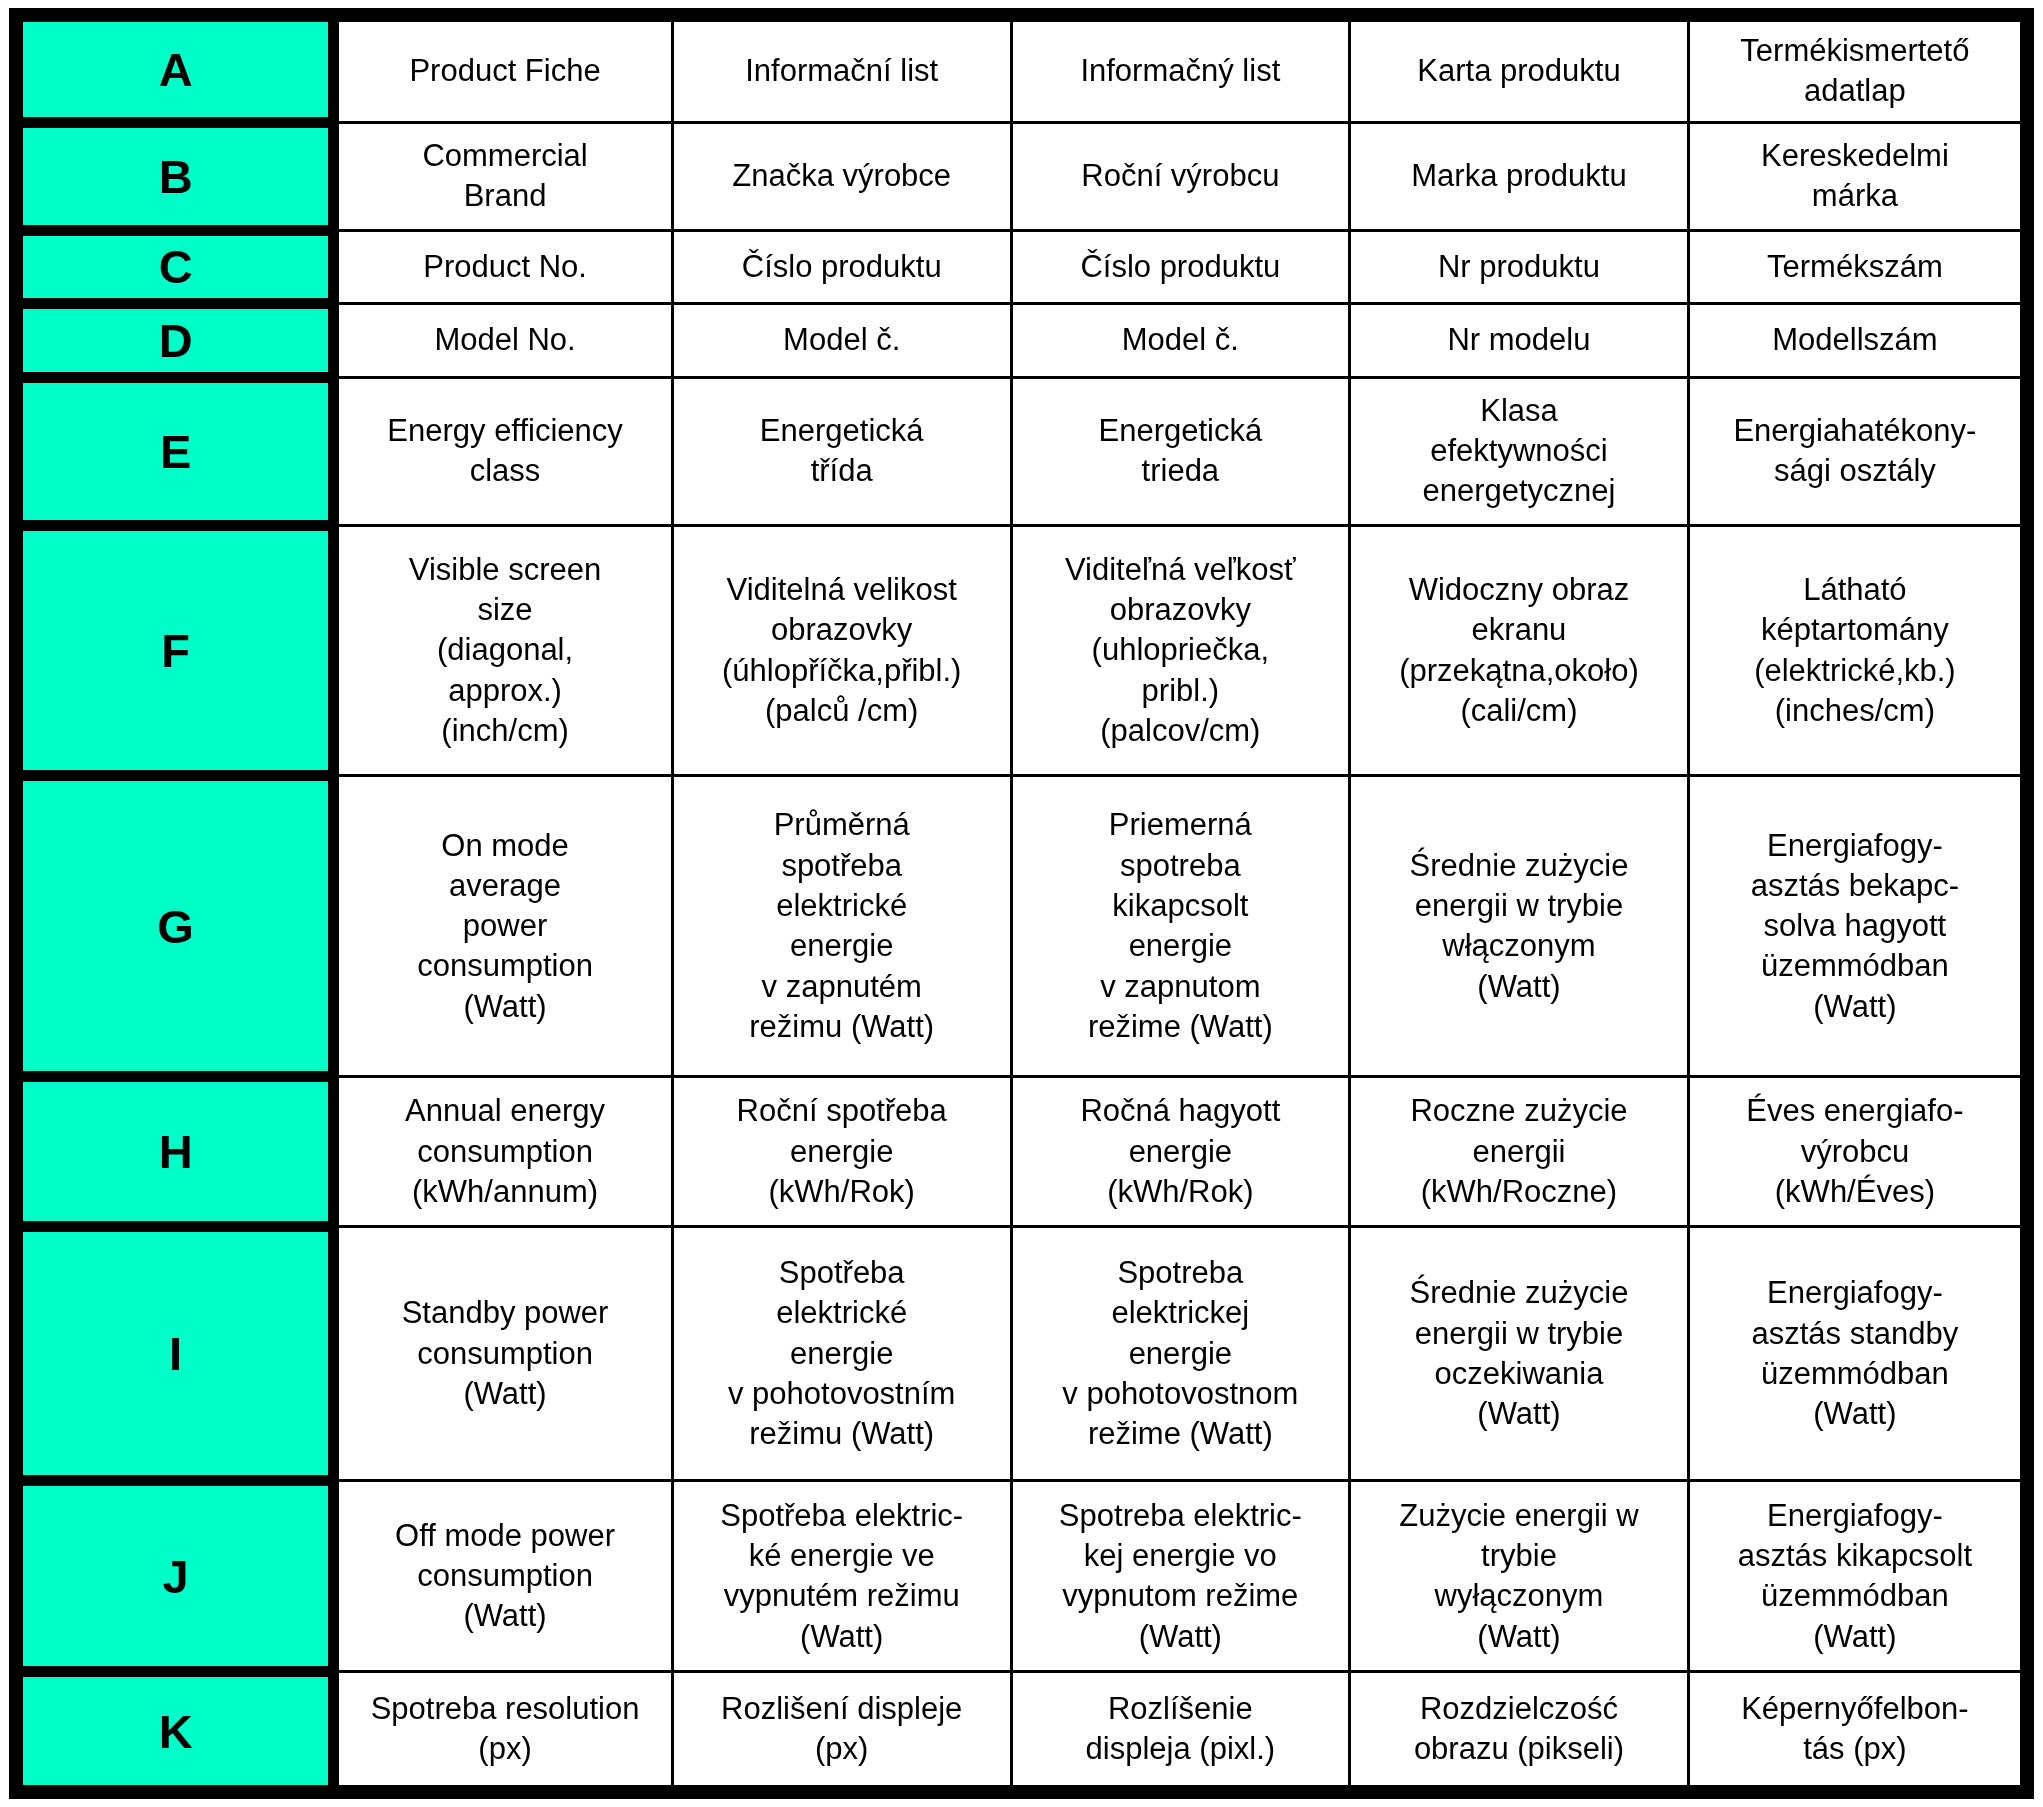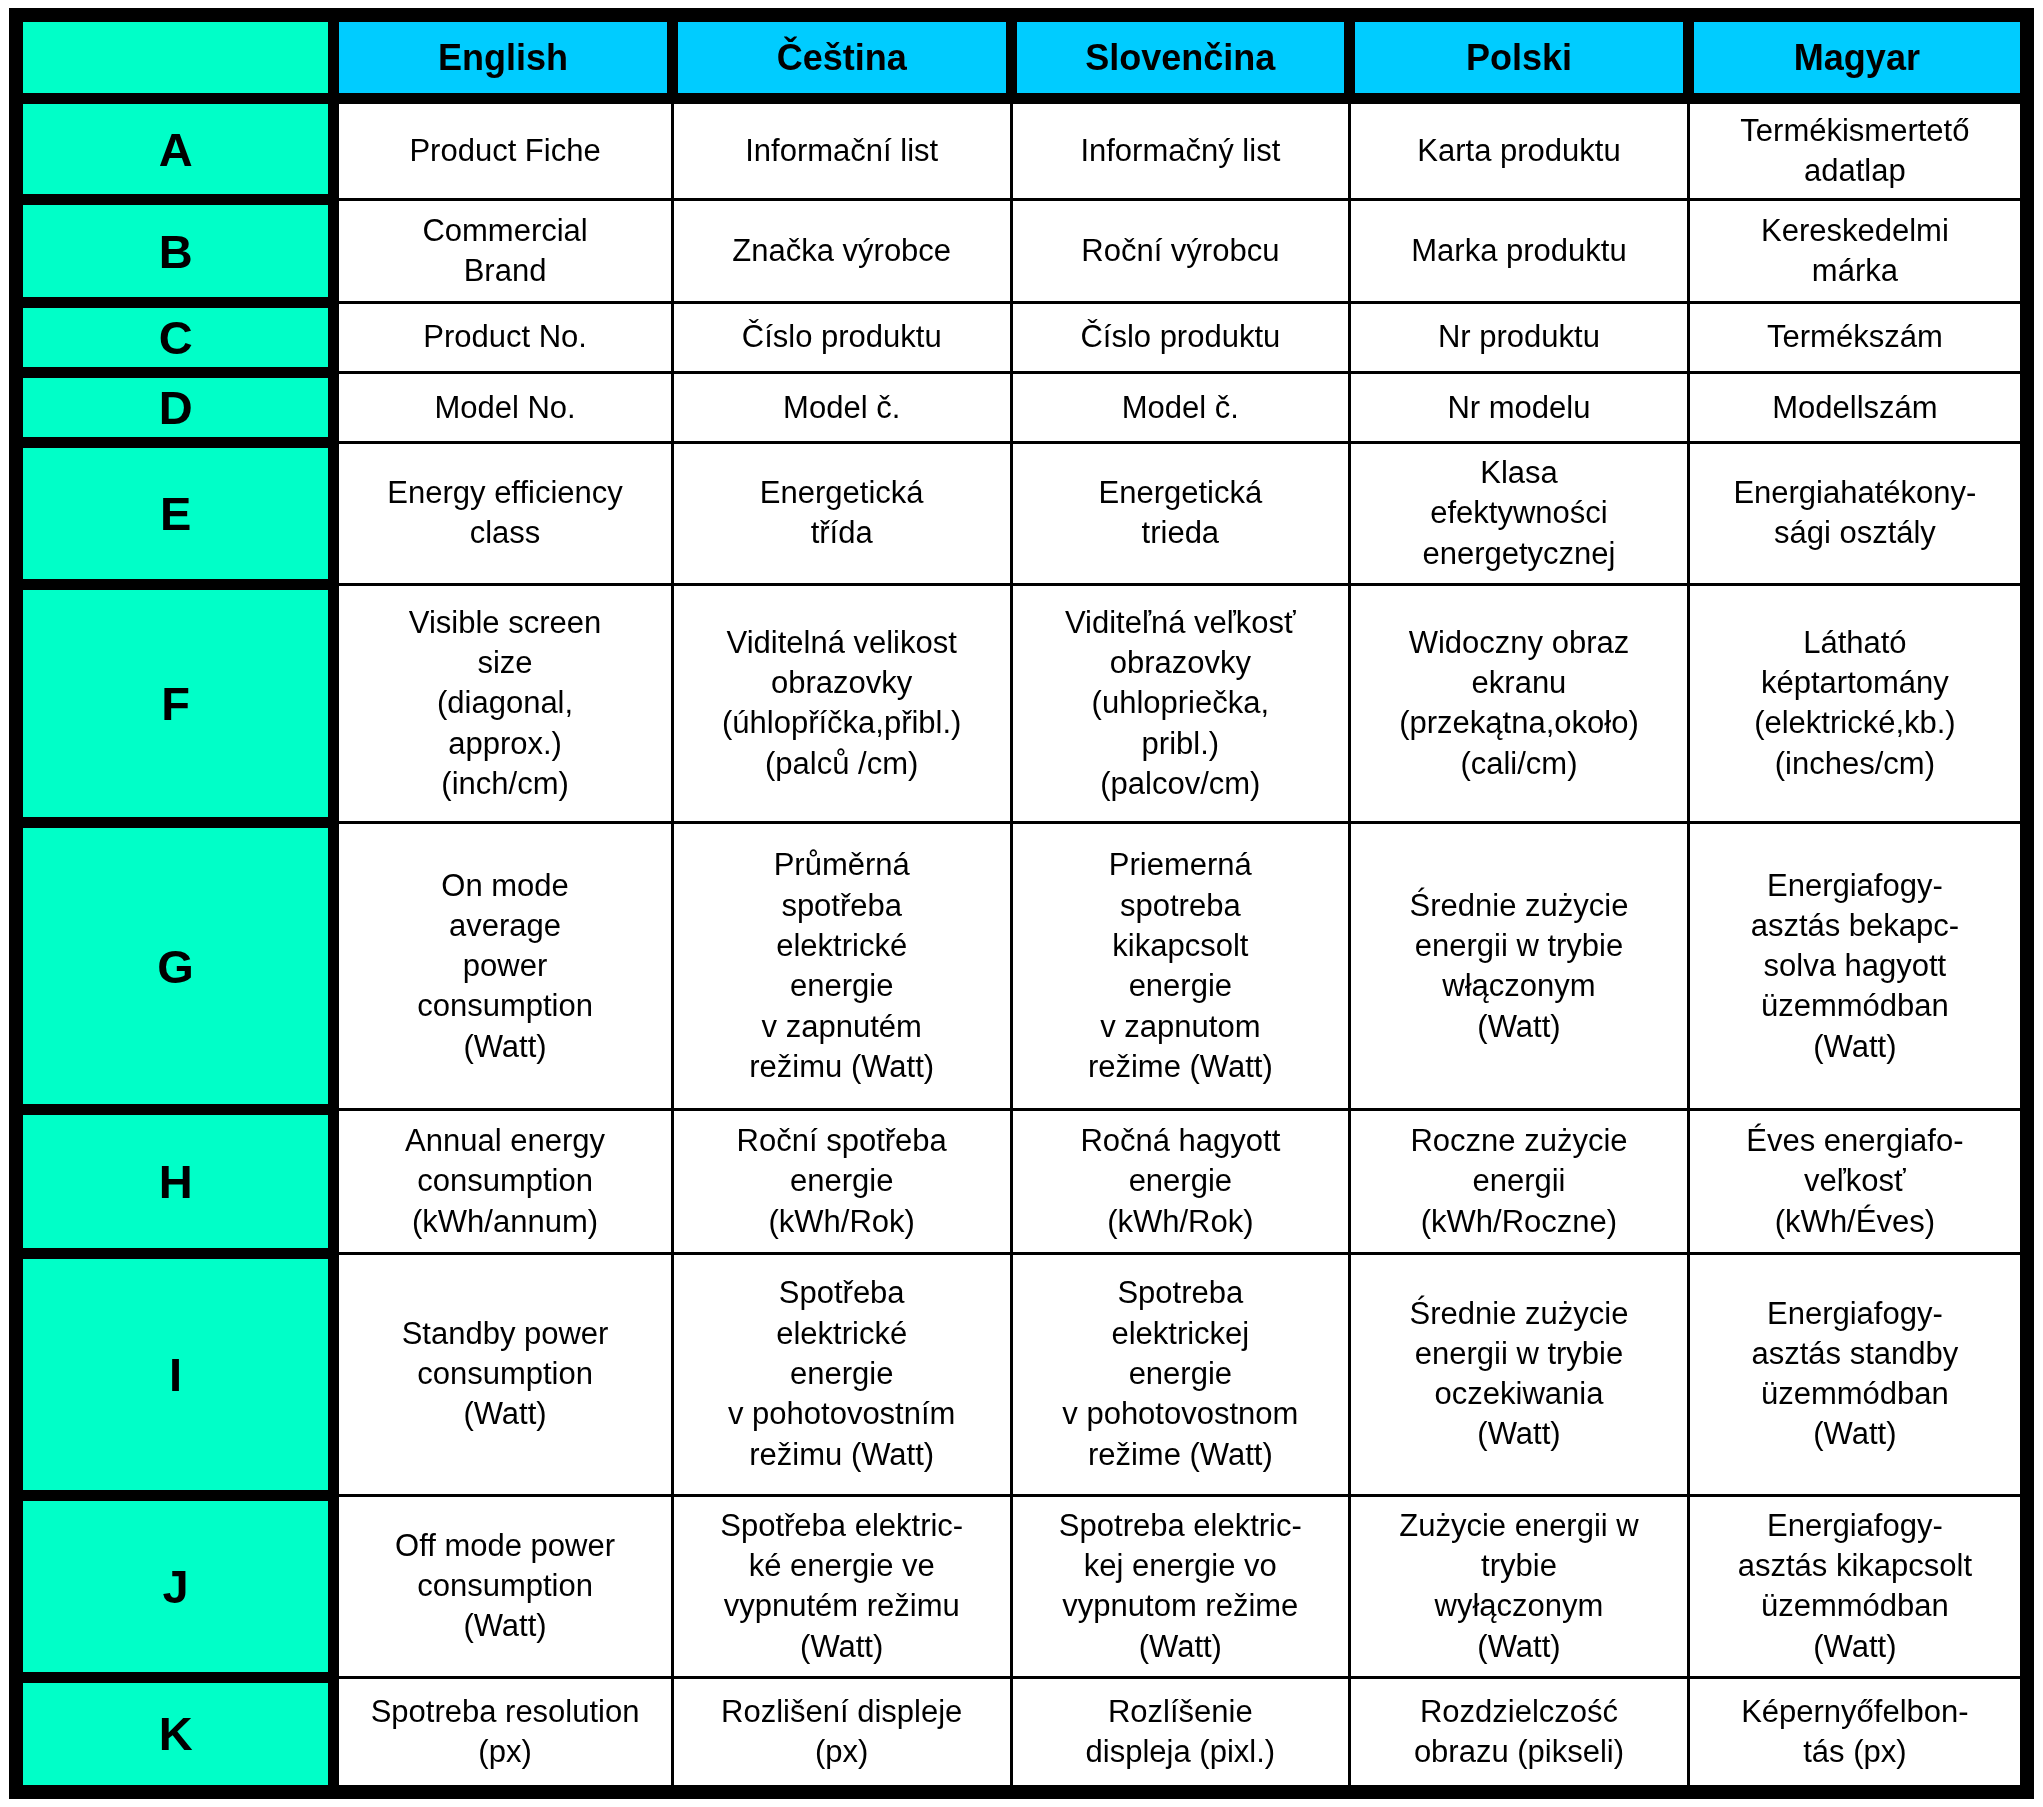--- a/index.html
+++ b/index.html
@@ -78,28 +78,20 @@
   <table class="translation-table">
     <colgroup>
       <col style="width:15.8%">
       <col style="width:16.84%">
       <col style="width:16.84%">
       <col style="width:16.84%">
       <col style="width:16.84%">
       <col style="width:16.84%">
     </colgroup>
     <tbody>
-        <tr class="r-head">
-      <th class="corner"></th>
-      <th class="lang">English</th>
-      <th class="lang">Čeština</th>
-      <th class="lang">Slovenčina</th>
-      <th class="lang">Polski</th>
-      <th class="lang">Magyar</th>
-    </tr>
     <tr class="r-a">
       <th class="letter">A</th>
       <td class="cell">Product Fiche</td>
       <td class="cell">Informační list</td>
       <td class="cell">Informačný list</td>
       <td class="cell">Karta produktu</td>
       <td class="cell">Termékismertető
 adatlap</td>
     </tr>
     <tr class="r-b">
@@ -204,21 +196,21 @@
       <td class="cell">Roční spotřeba
 energie
 (kWh/Rok)</td>
       <td class="cell">Ročná hagyott
 energie
 (kWh/Rok)</td>
       <td class="cell">Roczne zużycie
 energii
 (kWh/Roczne)</td>
       <td class="cell">Éves energiafo-
-veľkosť
+výrobcu
 (kWh/Éves)</td>
     </tr>
     <tr class="r-i">
       <th class="letter">I</th>
       <td class="cell">Standby power
 consumption
 (Watt)</td>
       <td class="cell">Spotřeba
 elektrické
 energie

